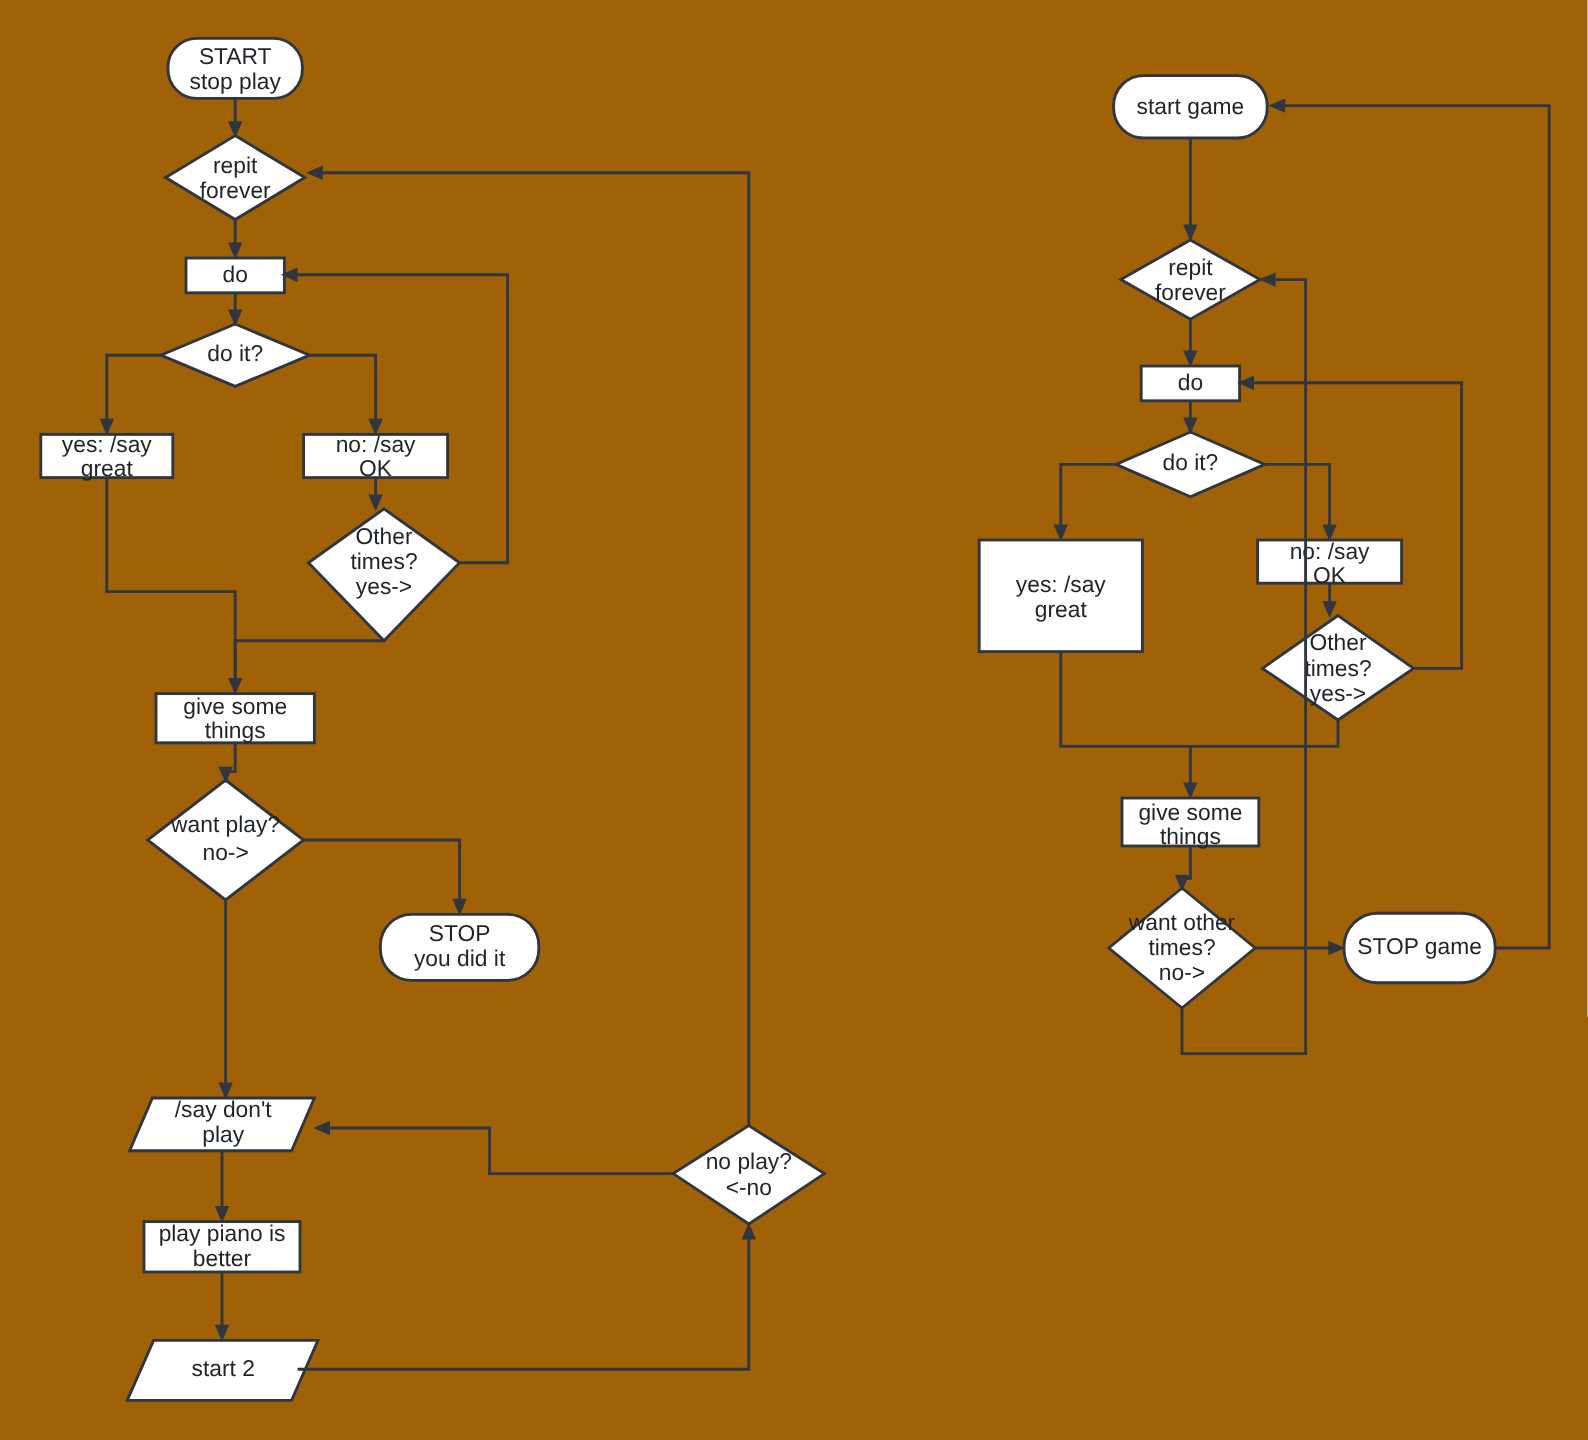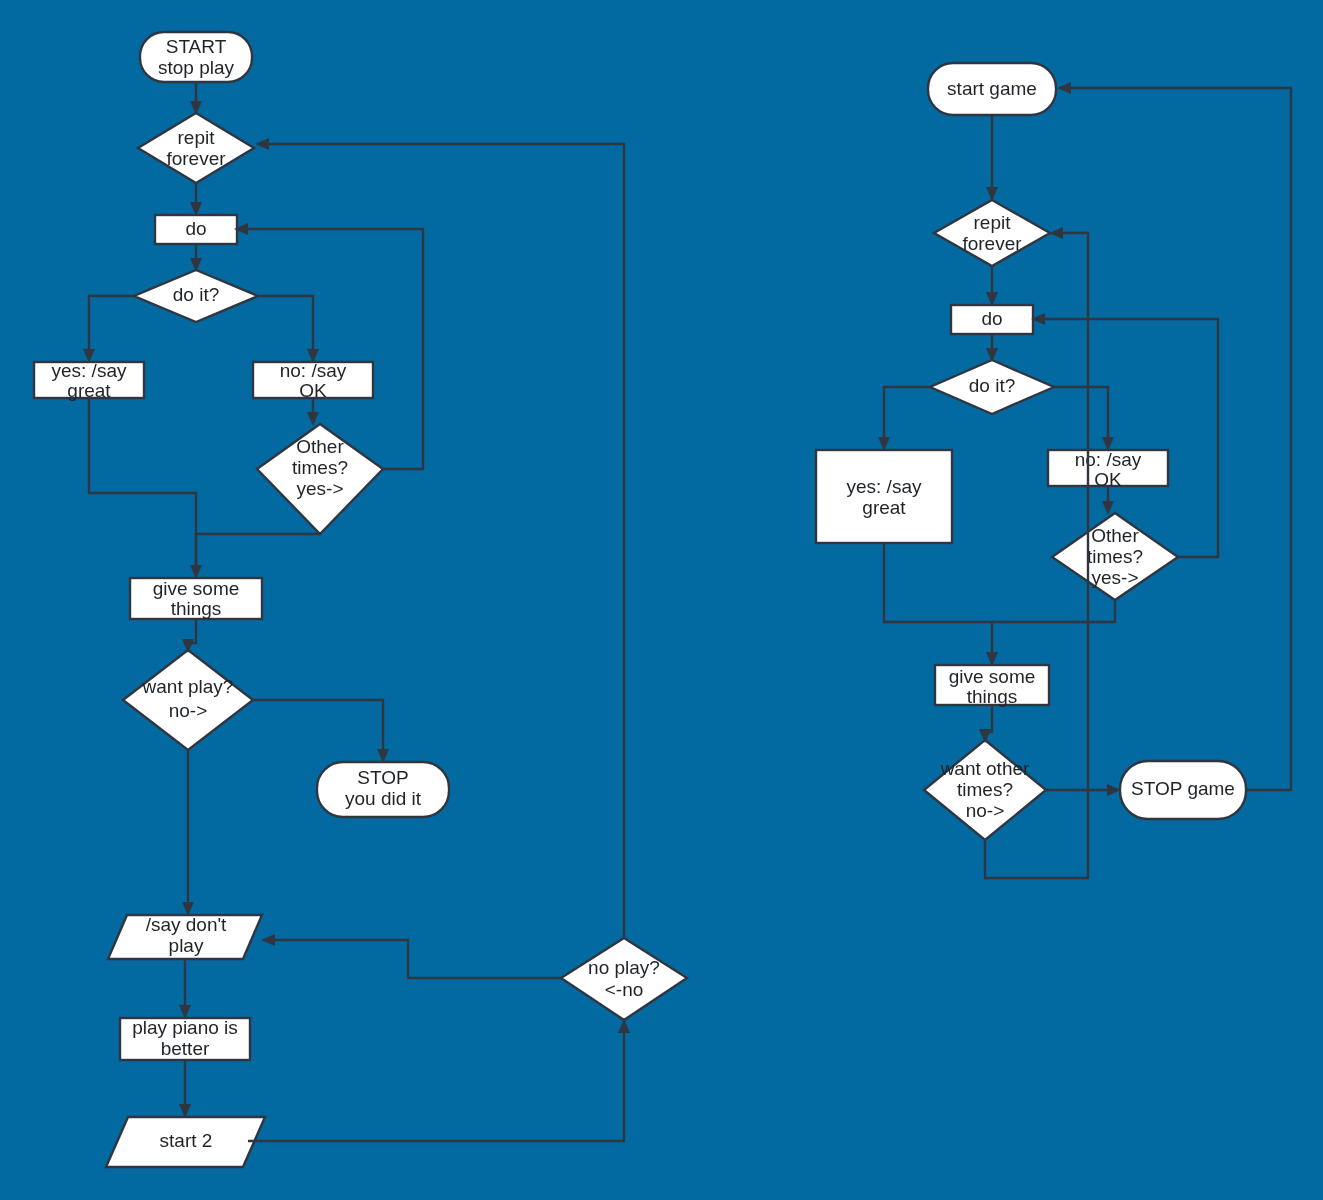--- a/index.html
+++ b/index.html
@@ -4,21 +4,21 @@
 <style>
   html, body {
     margin: 0;
     padding: 0;
     background: #efefef;
   }
   #canvas {
     position: relative;
     width: 1323px;
     height: 1200px;
-    background: #0369a1;
+    background: #a16207;
     font-family: "Liberation Sans", sans-serif;
   }
   svg#diagram {
     position: absolute;
     top: 0; left: 0;
     width: 1323px;
     height: 1200px;
     display: block;
   }
   .shape-stroke {

